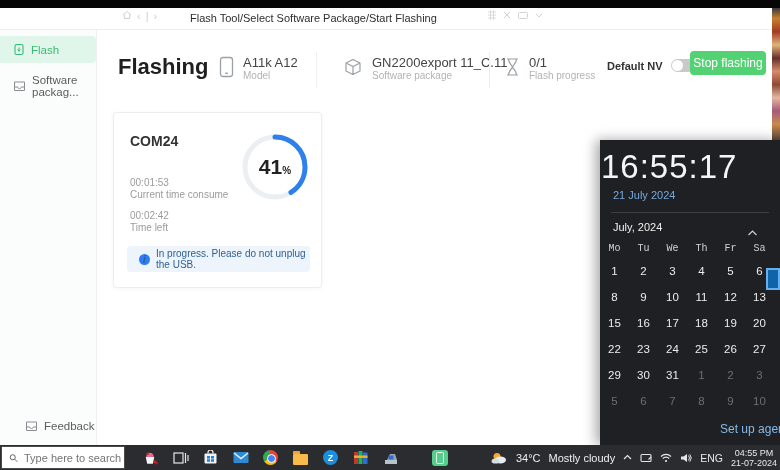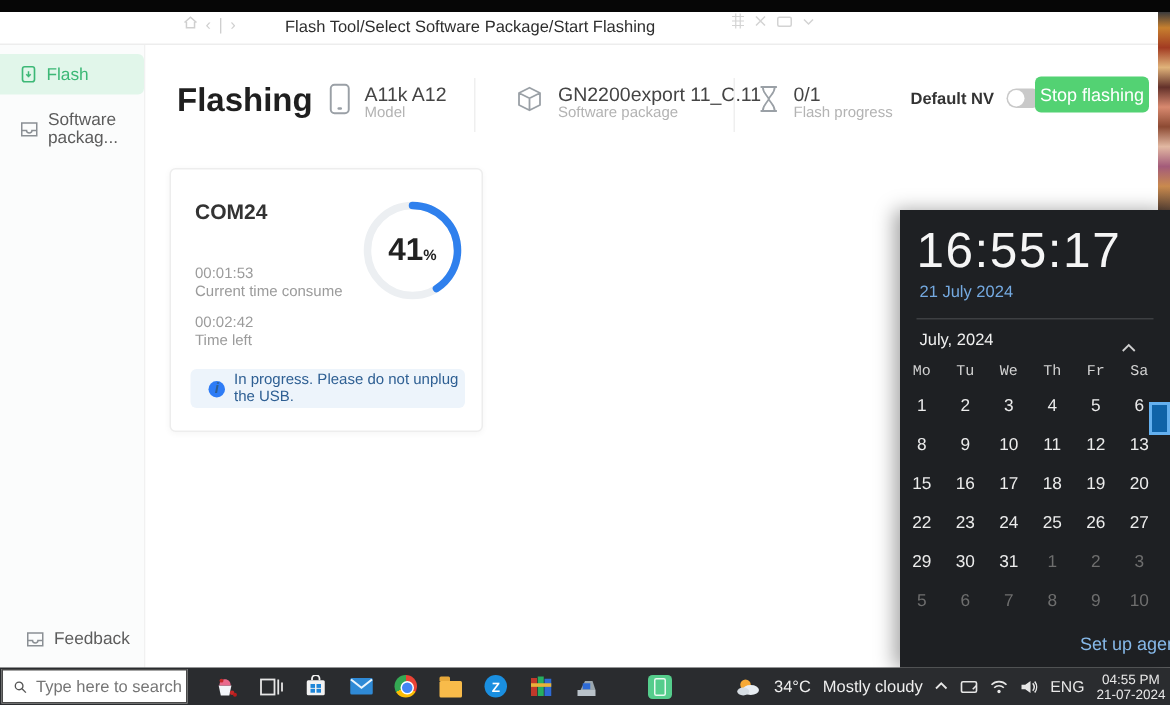--- a/index.html
+++ b/index.html
@@ -18,21 +18,21 @@
   .crumb-title { position:absolute; left:190px; top:4px; font-size:11px; color:#2e2e2e; }
   .faint-cluster { position:absolute; left:487px; top:-1px; display:flex; gap:5px; color:#cdcdcd; }
 
   
   .sidebar { position:absolute; left:0; top:30px; width:97px; height:415px; background:#fbfcfc;
     border-right:1px solid #f1f1f1; }
   .side-item { display:flex; align-items:center; gap:6px; font-size:11.5px; color:#5c5c5c;
     padding:7px 0 7px 13px; cursor:default; }
   .side-item.active { background:#e1f6ea; color:#3cb876; border-radius:0 4px 4px 0; margin-top:6px; margin-bottom:4px; }
   .side-item svg { flex:0 0 auto; }
-  .side-feedback { position:absolute; left:4px; bottom:6px; width:104px; }
+  .side-feedback { position:absolute; left:12px; bottom:6px; width:104px; }
 
   
   .main { position:absolute; left:97px; top:30px; width:675px; height:415px; background:#fff; }
   .page-title { position:absolute; left:21px; top:24px; font-size:22px; font-weight:600; color:#1f1f1f; }
   .hstat { position:absolute; display:flex; align-items:center; gap:9px; top:25px; }
   .hstat .ic { color:#8a8f94; }
   .hstat .val { font-size:13px; color:#444; line-height:15px; }
   .hstat .lab { font-size:10px; color:#b3b3b3; line-height:12px; }
   .hdiv { position:absolute; top:22px; width:1px; height:36px; background:#efefef; }
   .nv-wrap { position:absolute; left:510px; top:29px; display:flex; align-items:center; gap:8px; }
@@ -59,21 +59,21 @@
   .notice span { font-size:10px; color:#2e5f93; }
 
   
   .wallpaper { position:absolute; left:772px; top:8px; width:8px; height:132px; z-index:6;
     background:linear-gradient(180deg,#3a3a3c 0%,#c7802f 8%,#a23b22 18%,#e0b37a 28%,#63312a 38%,
       #d8896f 48%,#8c4a33 58%,#e2b8a2 68%,#a35b7a 78%,#c98a4e 88%,#5b4436 100%); }
 
   
   .flyout { position:absolute; left:600px; top:140px; width:180px; height:305px; background:#1e2023;
     z-index:10; box-shadow:-4px 0 12px rgba(0,0,0,0.35); color:#eee; }
-  .fly-time { position:absolute; left:11px; top:8px; font-size:33px; font-weight:300; color:#f5f5f5; letter-spacing:1px; }
+  .fly-time { position:absolute; left:1px; top:8px; font-size:33px; font-weight:300; color:#f5f5f5; letter-spacing:1px; }
   .fly-date { position:absolute; left:13px; top:49px; font-size:11px; color:#74a9e0; cursor:pointer; }
   .fly-div { position:absolute; left:11px; top:72px; width:158px; height:1px; background:#3d3f42; }
   .fly-month { position:absolute; left:13px; top:81px; font-size:11px; color:#f0f0f0; }
   .fly-chev { position:absolute; right:22px; top:83px; color:#cfcfcf; cursor:pointer; }
   .cal-grid { position:absolute; left:-2px; top:98px; width:184px; display:grid;
     grid-template-columns:repeat(6,29px); justify-content:start; padding-left:2px; }
   .cal-cell { height:26px; display:flex; align-items:center; justify-content:center;
     font-size:11.5px; color:#ececec; cursor:pointer; }
   .cal-cell.hdr { height:20px; font-size:10px; color:#d2d2d2; cursor:default;font-family:Liberation Mono, monospace; }
   .cal-cell.dim { color:#6e6e6e; }

